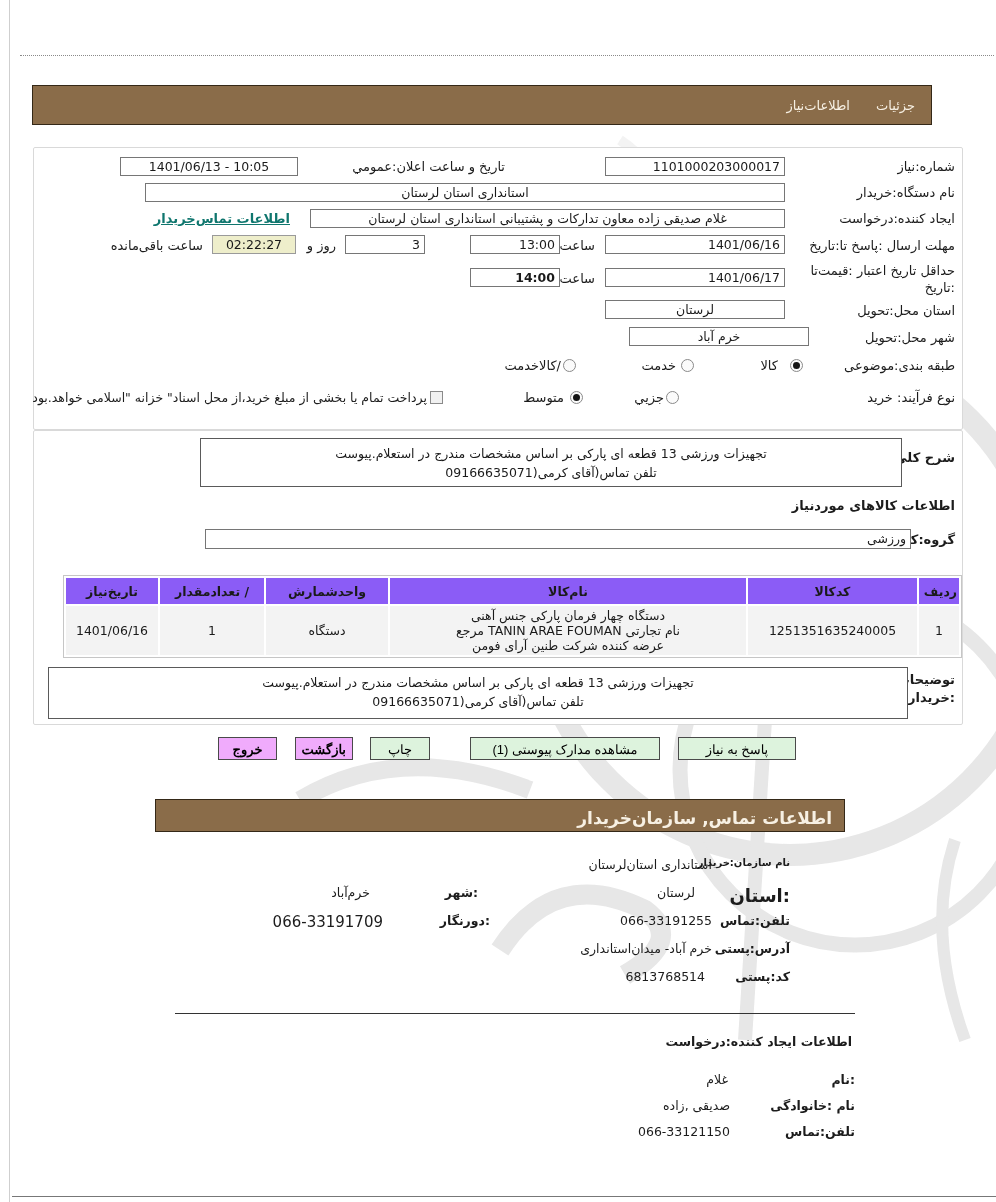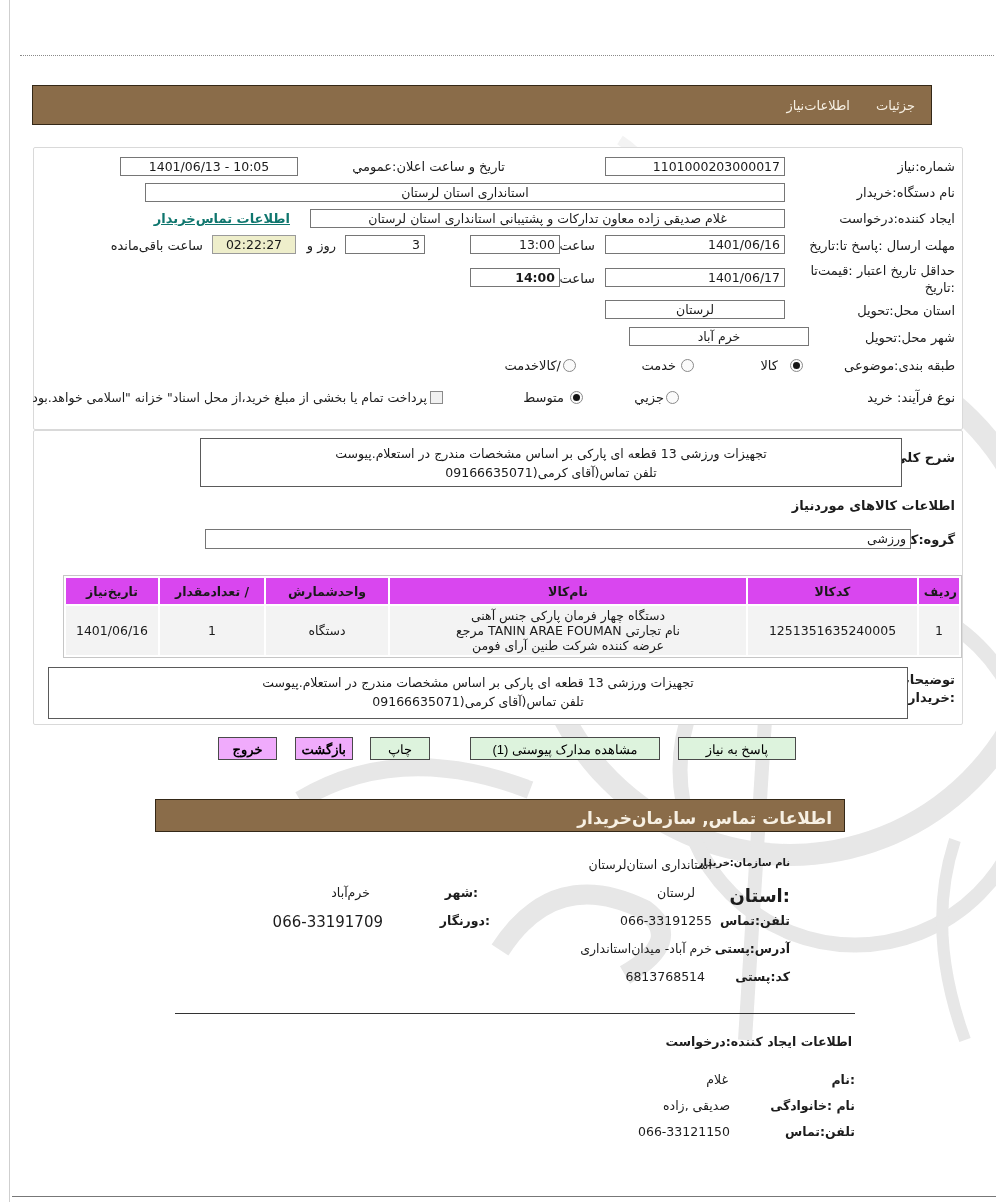--- a/index.html
+++ b/index.html
@@ -26,21 +26,21 @@
   .bar{position:absolute;background:#8a6c49;border:1px solid #342817;color:#f7f0e3;box-sizing:border-box;}
   .btn{
     position:absolute;height:23px;border:1px solid #4a4a4a;font-size:13px;text-align:center;
     line-height:21px;box-sizing:border-box;cursor:pointer;white-space:nowrap;
   }
   .green{background:#ddf3dd;}
   .pink{background:#f0abfc;font-weight:bold;}
   .txtbox{position:absolute;background:#fff;border:1px solid #5a5a5a;box-sizing:border-box;font-size:12.5px;text-align:center;padding-top:5px;line-height:19px;}
   .tablewrap{position:absolute;border:1px solid #c6c6c6;background:#fff;}
   table{width:100%;border-collapse:separate;border-spacing:2px;direction:rtl;}
-  th{background:#d946ef;font-weight:bold;font-size:12.5px;height:26px;text-align:center;padding:0 2px;}
+  th{background:#8b5cf6;font-weight:bold;font-size:12.5px;height:26px;text-align:center;padding:0 2px;}
   td{background:#f3f3f3;font-size:12.5px;text-align:center;padding:2px;}
   .hline{position:absolute;border-top:1px solid #555;}
   .dotline{position:absolute;border-top:1px dotted #8a8a8a;}
   .vline{position:absolute;border-left:1px solid #cfcfcf;}
   svg{position:absolute;left:0;top:0;pointer-events:none;}
 </style>
 </head>
 <body>
 
 <svg width="996" height="1202" viewBox="0 0 996 1202">

